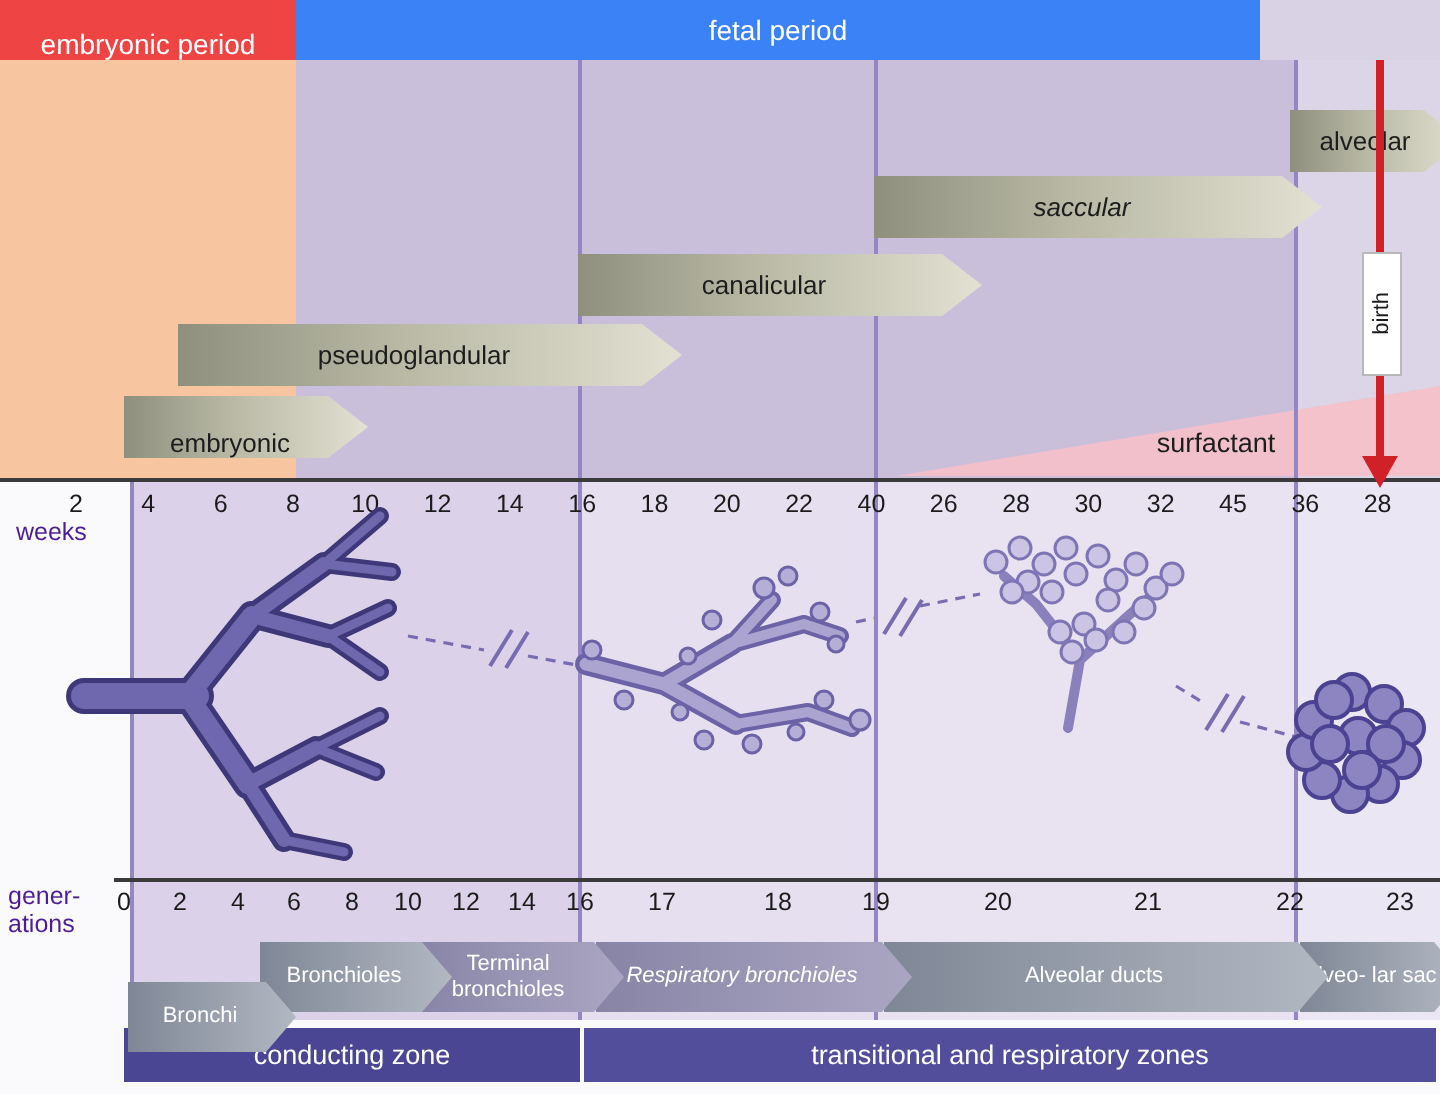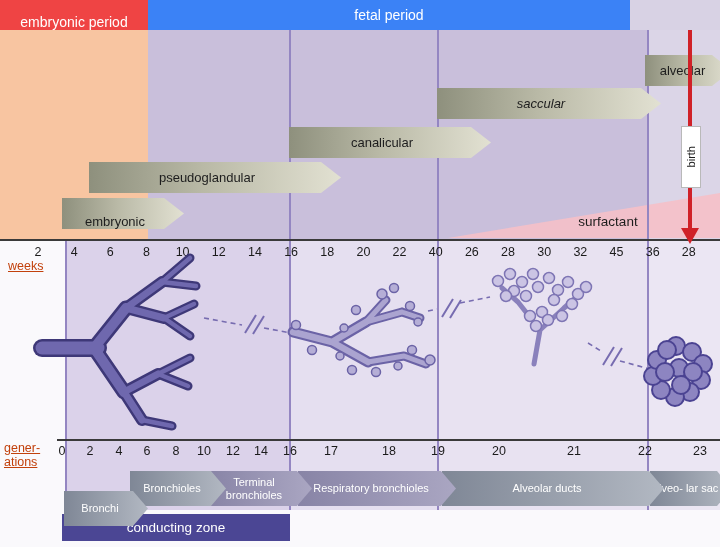--- a/index.html
+++ b/index.html
@@ -10,21 +10,21 @@
   .bg{z-index:0;}
   .stage-arrow{height:31px;z-index:3;
     clip-path:polygon(0 0,calc(100% - 20px) 0,100% 50%,calc(100% - 20px) 100%,0 100%);
     background:linear-gradient(90deg,#8e907d 0%,#b9b9a6 45%,#e2e1d2 100%);
     color:#1d1d1d;font-size:13px;display:flex;align-items:center;justify-content:center;padding-right:16px;}
   .vline{width:2px;background:#9486c2;z-index:2;}
   .axisline{background:#3a3a3a;height:2px;z-index:4;}
   .tick-row{left:27px;top:245px;width:673px;display:flex;justify-content:space-between;z-index:5;}
   .tick-row span{width:22px;text-align:center;font-size:12.5px;color:#1b1b1b;}
   .gtick{top:444px;transform:translateX(-50%);font-size:12.5px;color:#1b1b1b;z-index:5;}
-  .axis-label{font-size:12.5px;color:#c2410c;z-index:5;text-decoration:underline;}
+  .axis-label{font-size:12.5px;color:#4c1d95;z-index:5;}
   .struct-arrow{top:471px;height:35px;color:#ffffff;font-size:11px;line-height:1.12;text-align:center;
     display:flex;align-items:center;justify-content:center;padding-right:12px;
     clip-path:polygon(0 0,calc(100% - 15px) 0,100% 50%,calc(100% - 15px) 100%,0 100%);
     background:linear-gradient(90deg,#7f8796,#b2b8c2);}
   .struct-purple{background:linear-gradient(90deg,#8884a6,#aaa6c2);}
   .zone{top:514px;height:27px;color:#ffffff;font-size:13.5px;display:flex;align-items:center;justify-content:center;z-index:6;}
   .birth-box{left:681px;top:126px;width:18px;height:60px;background:#ffffff;border:1px solid #b9b9b9;z-index:9;
     display:flex;align-items:center;justify-content:center;}
   .birth-box span{writing-mode:vertical-rl;transform:rotate(180deg);font-size:11px;color:#1b1b1b;}
   svg{pointer-events:none;}
@@ -216,27 +216,30 @@
 
   <div class="abs struct-arrow" style="left:64px;width:72px;z-index:12;margin-top:20px;">
     <span>Bronchi</span>
   </div>
   <div class="abs struct-arrow" style="left:130px;width:84px;z-index:11;">
     <span>Bronchioles</span>
   </div>
   <div class="abs struct-arrow struct-purple" style="left:208px;width:92px;z-index:10;">
     <span>Terminal bronchioles</span>
   </div>
-  <div class="abs struct-arrow struct-purple" style="left:298px;width:146px;z-index:9;">
+  <div class="abs struct-arrow struct-purple" style="left:298px;width:146px;z-index:9;font-style:italic;">
     <span>Respiratory bronchioles</span>
   </div>
   <div class="abs struct-arrow" style="left:442px;width:210px;z-index:8;">
     <span>Alveolar ducts</span>
   </div>
   <div class="abs struct-arrow" style="left:650px;width:70px;z-index:7;">
     <span>Alveo- lar sac</span>
   </div>
 
   <div class="abs zone" style="left:62px;width:228px;background:#4b4694;">
     <span>conducting zone</span>
   </div>
+  <div class="abs zone" style="left:292px;width:426px;background:#534e9c;">
+    <span>transitional and respiratory zones</span>
+  </div>
 
 </div>
 
 </body></html>

